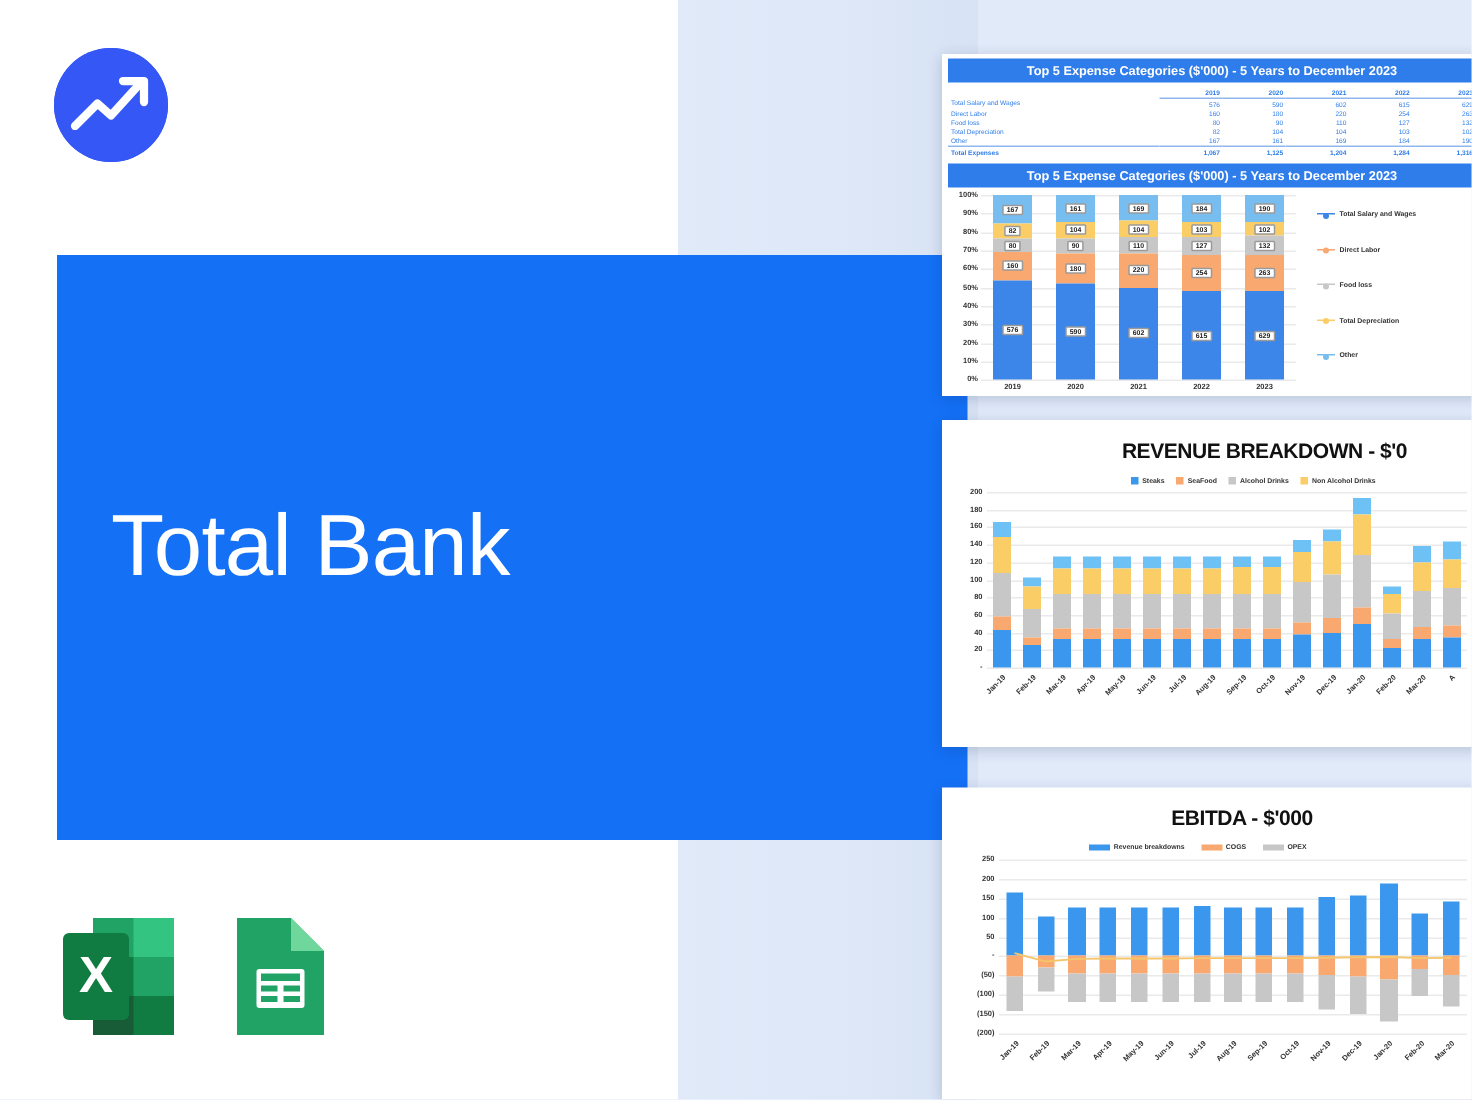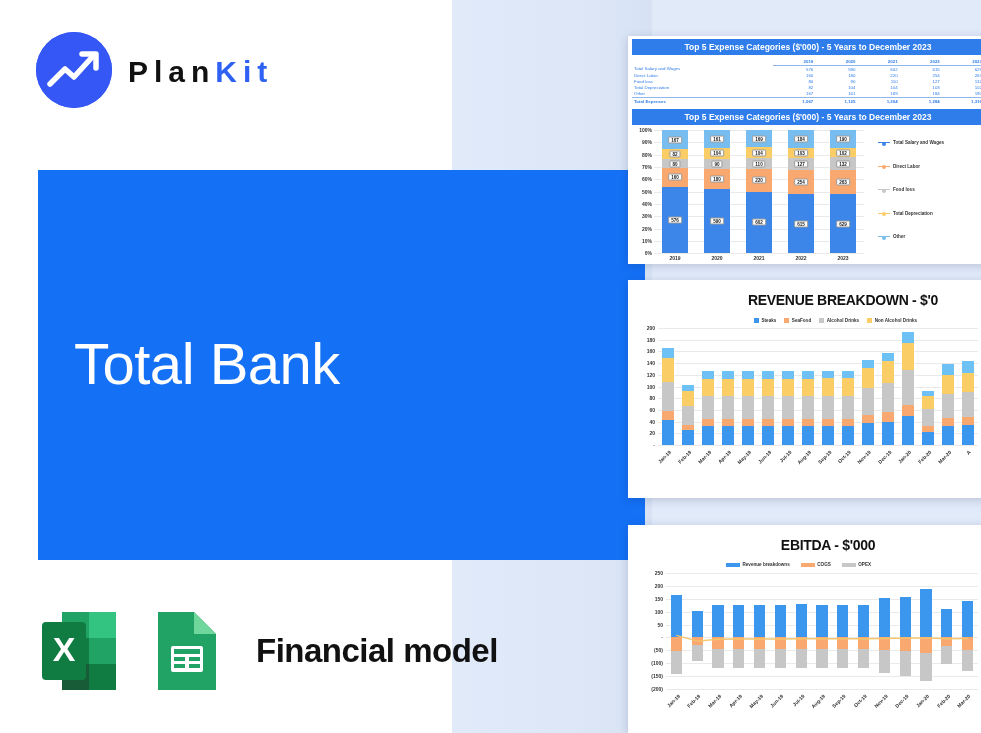--- a/index.html
+++ b/index.html
@@ -90,21 +90,20 @@
 
 <div id="logo">
   <div id="logo-mark">
     <svg width="76" height="76" viewBox="0 0 76 76" aria-hidden="true">
       <circle cx="38" cy="38" r="38" fill="#3457f5"></circle>
       <path d="M14 52 L29 37 L38 45 L58 23" stroke="#ffffff" stroke-width="5.5" fill="none" stroke-linecap="round" stroke-linejoin="round"></path>
       <path d="M46 22 L60 22 L60 36" stroke="#ffffff" stroke-width="5.5" fill="none" stroke-linecap="round" stroke-linejoin="round"></path>
     </svg>
   </div>
   <div id="logo-words">
-    <div class="logo-l2"><span>Plan</span><span class="kit">Kit</span></div>
   </div>
 </div>
 
 <div id="hero-title">Total Bank</div>
 
 <div id="footer-row">
   <div class="file-icon">
     <svg width="86" height="86" viewBox="0 0 86 86" aria-hidden="true">
       <rect x="26" y="4" width="54" height="26" fill="#21a366"></rect>
       <rect x="26" y="30" width="54" height="26" fill="#107c41"></rect>
@@ -121,21 +120,20 @@
       <path d="M14 4 h36 l22 22 v56 H14 Z" fill="#21a366"></path>
       <path d="M50 4 l22 22 H50 Z" fill="#6fd79b"></path>
       <rect x="27" y="38" width="32" height="26" rx="2" fill="#ffffff"></rect>
       <rect x="30" y="41" width="26" height="5" fill="#21a366"></rect>
       <rect x="30" y="49" width="11" height="4" fill="#21a366"></rect>
       <rect x="45" y="49" width="11" height="4" fill="#21a366"></rect>
       <rect x="30" y="56" width="11" height="4" fill="#21a366"></rect>
       <rect x="45" y="56" width="11" height="4" fill="#21a366"></rect>
     </svg>
   </div>
-  <div id="footer-label">Financial model</div>
 </div>
 
 <div class="card" id="card-expense">
   <div class="card-inner">
     <div class="xl-banner">Top 5 Expense Categories ($'000) - 5 Years to December 2023</div>
     <table class="xl-table" id="expense-table">
       <thead>
           <tr>
             <th class="lbl"></th>
             <th>2019</th>

